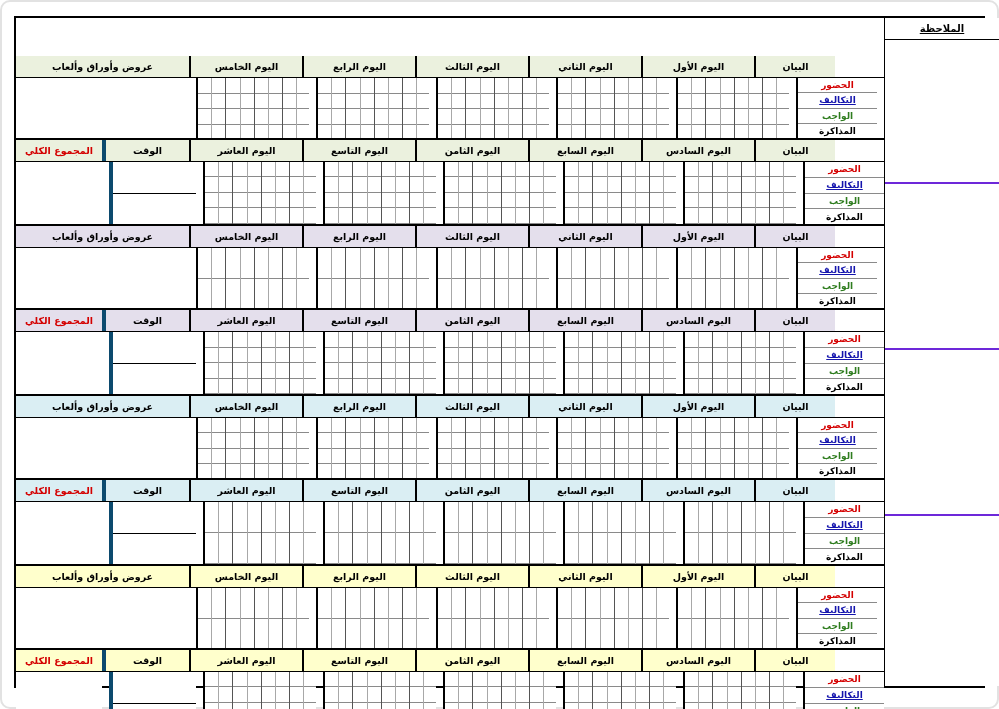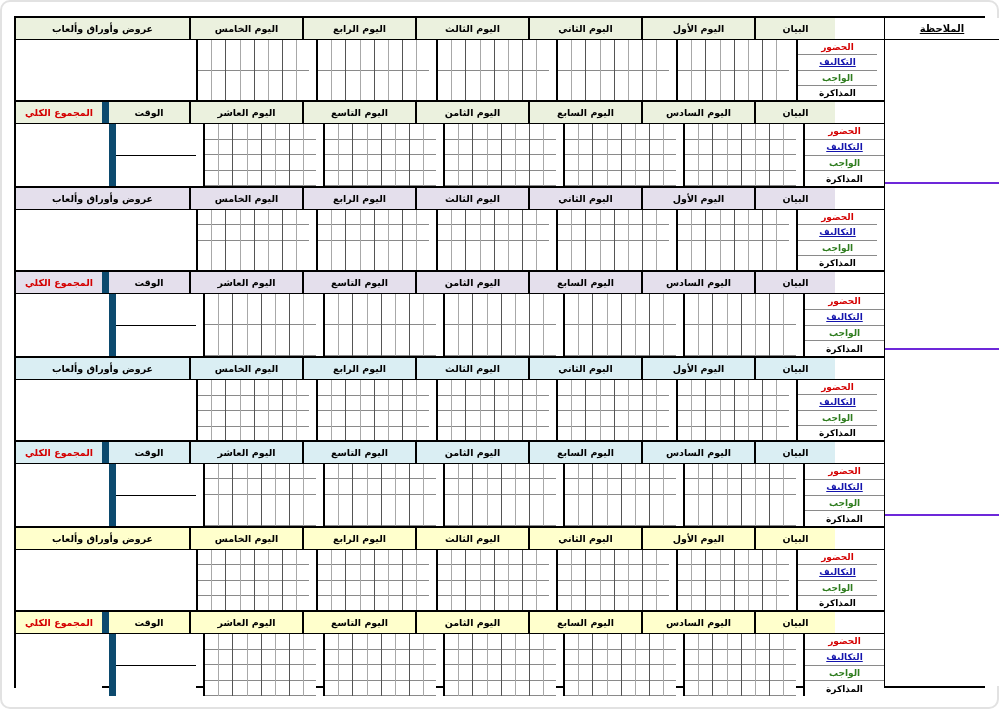--- a/index.html
+++ b/index.html
@@ -9,35 +9,35 @@
   }
   .page-frame{
     position:absolute;inset:0;border:2px solid #e2e2e2;border-radius:10px;
     box-sizing:border-box;pointer-events:none;
   }
   .sheet{
     position:absolute;left:14px;top:16px;width:971px;height:672px;
     display:flex;flex-direction:row;border:2px solid #000;box-sizing:border-box;
     background:#fff;
   }
-  .main{flex:0 0 819px;display:flex;flex-direction:column;}
+  .main{flex:0 0 819px;display:flex;flex-direction:column;margin-top:38px;}
   .block{flex:0 0 168px;display:flex;flex-direction:column;box-sizing:border-box;border-bottom:2px solid #000;}
   .block:last-child{border-bottom:none;flex:1 1 auto;}
   .band{flex:0 0 84px;display:flex;flex-direction:column;box-sizing:border-box;}
   .band.first{border-bottom:2px solid #000;}
   .hrow{flex:0 0 22px;display:flex;box-sizing:border-box;border-bottom:1px solid #000;}
   .drow{flex:1 1 auto;display:flex;min-height:0;gap:7px;}
   .hcell{
     box-sizing:border-box;display:flex;align-items:center;justify-content:center;
     font-weight:bold;font-size:9.5px;color:#000;direction:rtl;white-space:nowrap;
     overflow:hidden;
   }
   .w173{flex:0 0 173px;} .w113{flex:0 0 113px;} .w81{flex:0 0 81px;}
   .w86{flex:0 0 86px;} .w87{flex:0 0 87px;}
-  .bl2{border-left:2px solid #000;} .bl1{border-left:7px solid #0c4a6e;}
+  .bl2{border-left:2px solid #000;} .bl1{border-left:4px solid #0c4a6e;}
   .dcell{box-sizing:border-box;background:#fff;}
   .grid{
     box-sizing:border-box;background:#fff;
     background-image:
       repeating-linear-gradient(to right, transparent 0 27.3px, #555 27.3px 28.3px),
       repeating-linear-gradient(to right, transparent 0 13.2px, #a8a8a8 13.2px 14.2px),
       repeating-linear-gradient(to bottom, transparent 0 14.5px, #8a8a8a 14.5px 15.5px);
   }
   .lstack{display:flex;flex-direction:column;box-sizing:border-box;background:#fff;}
   .lrow{

